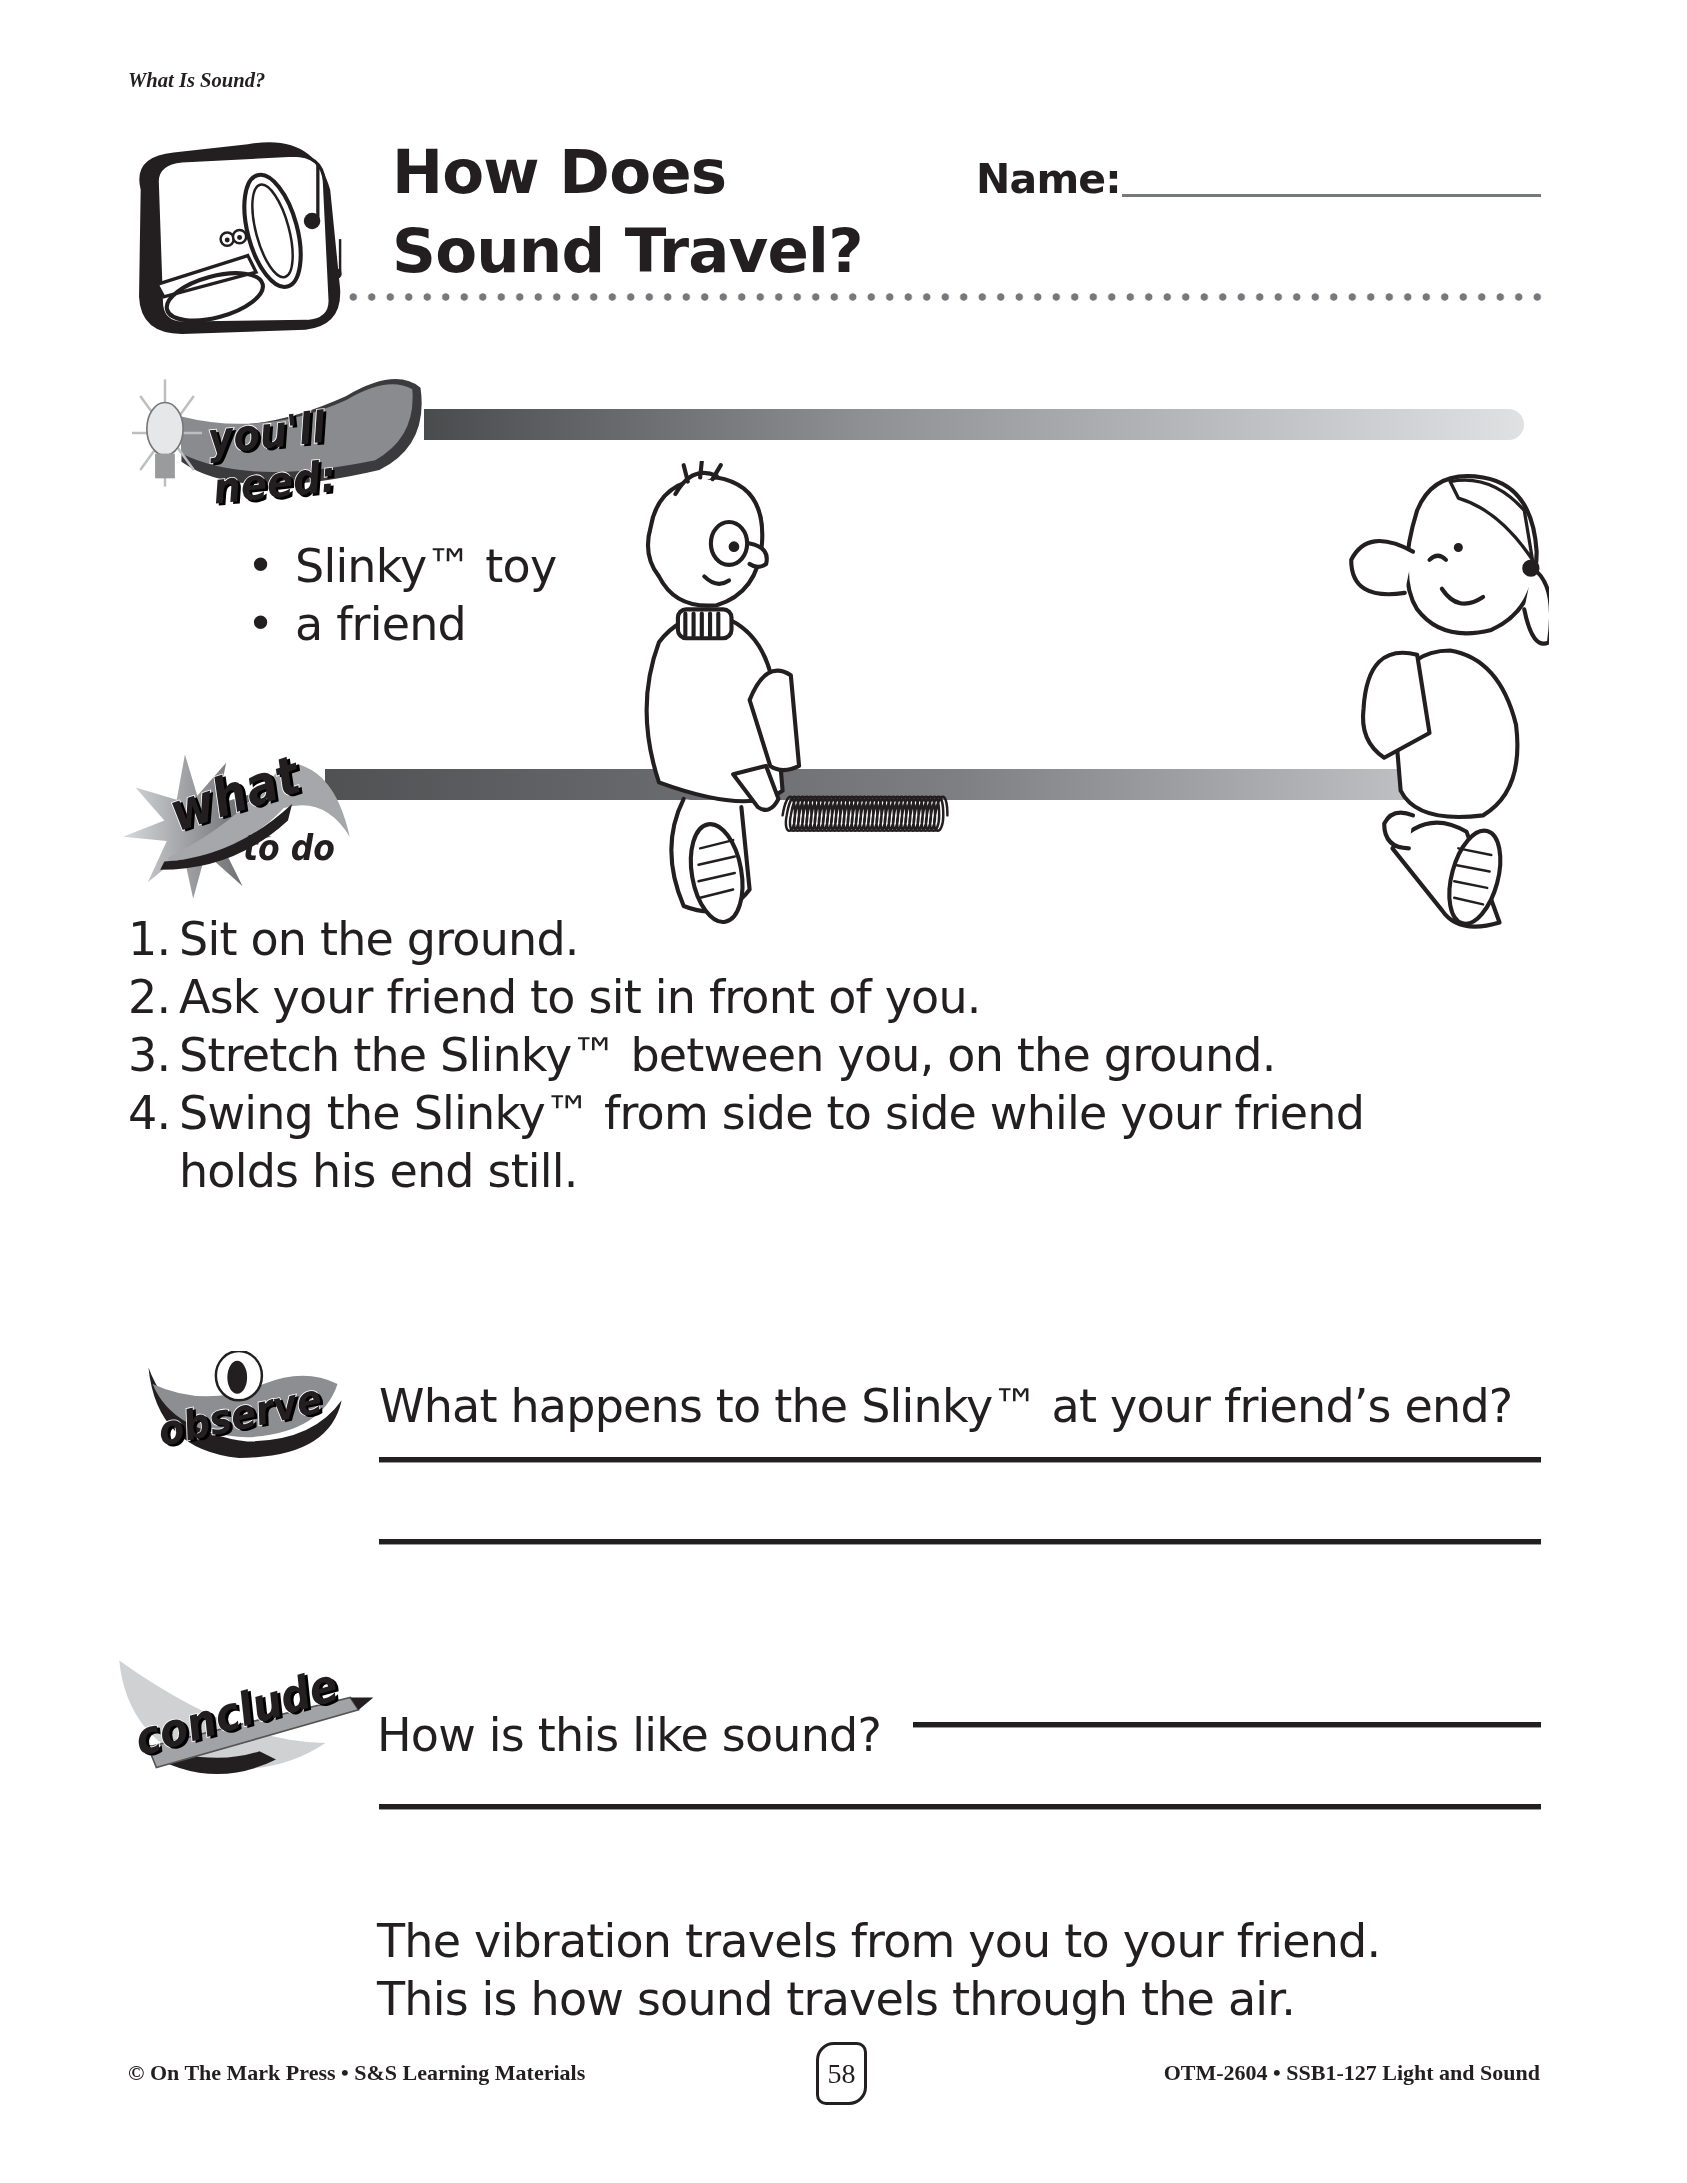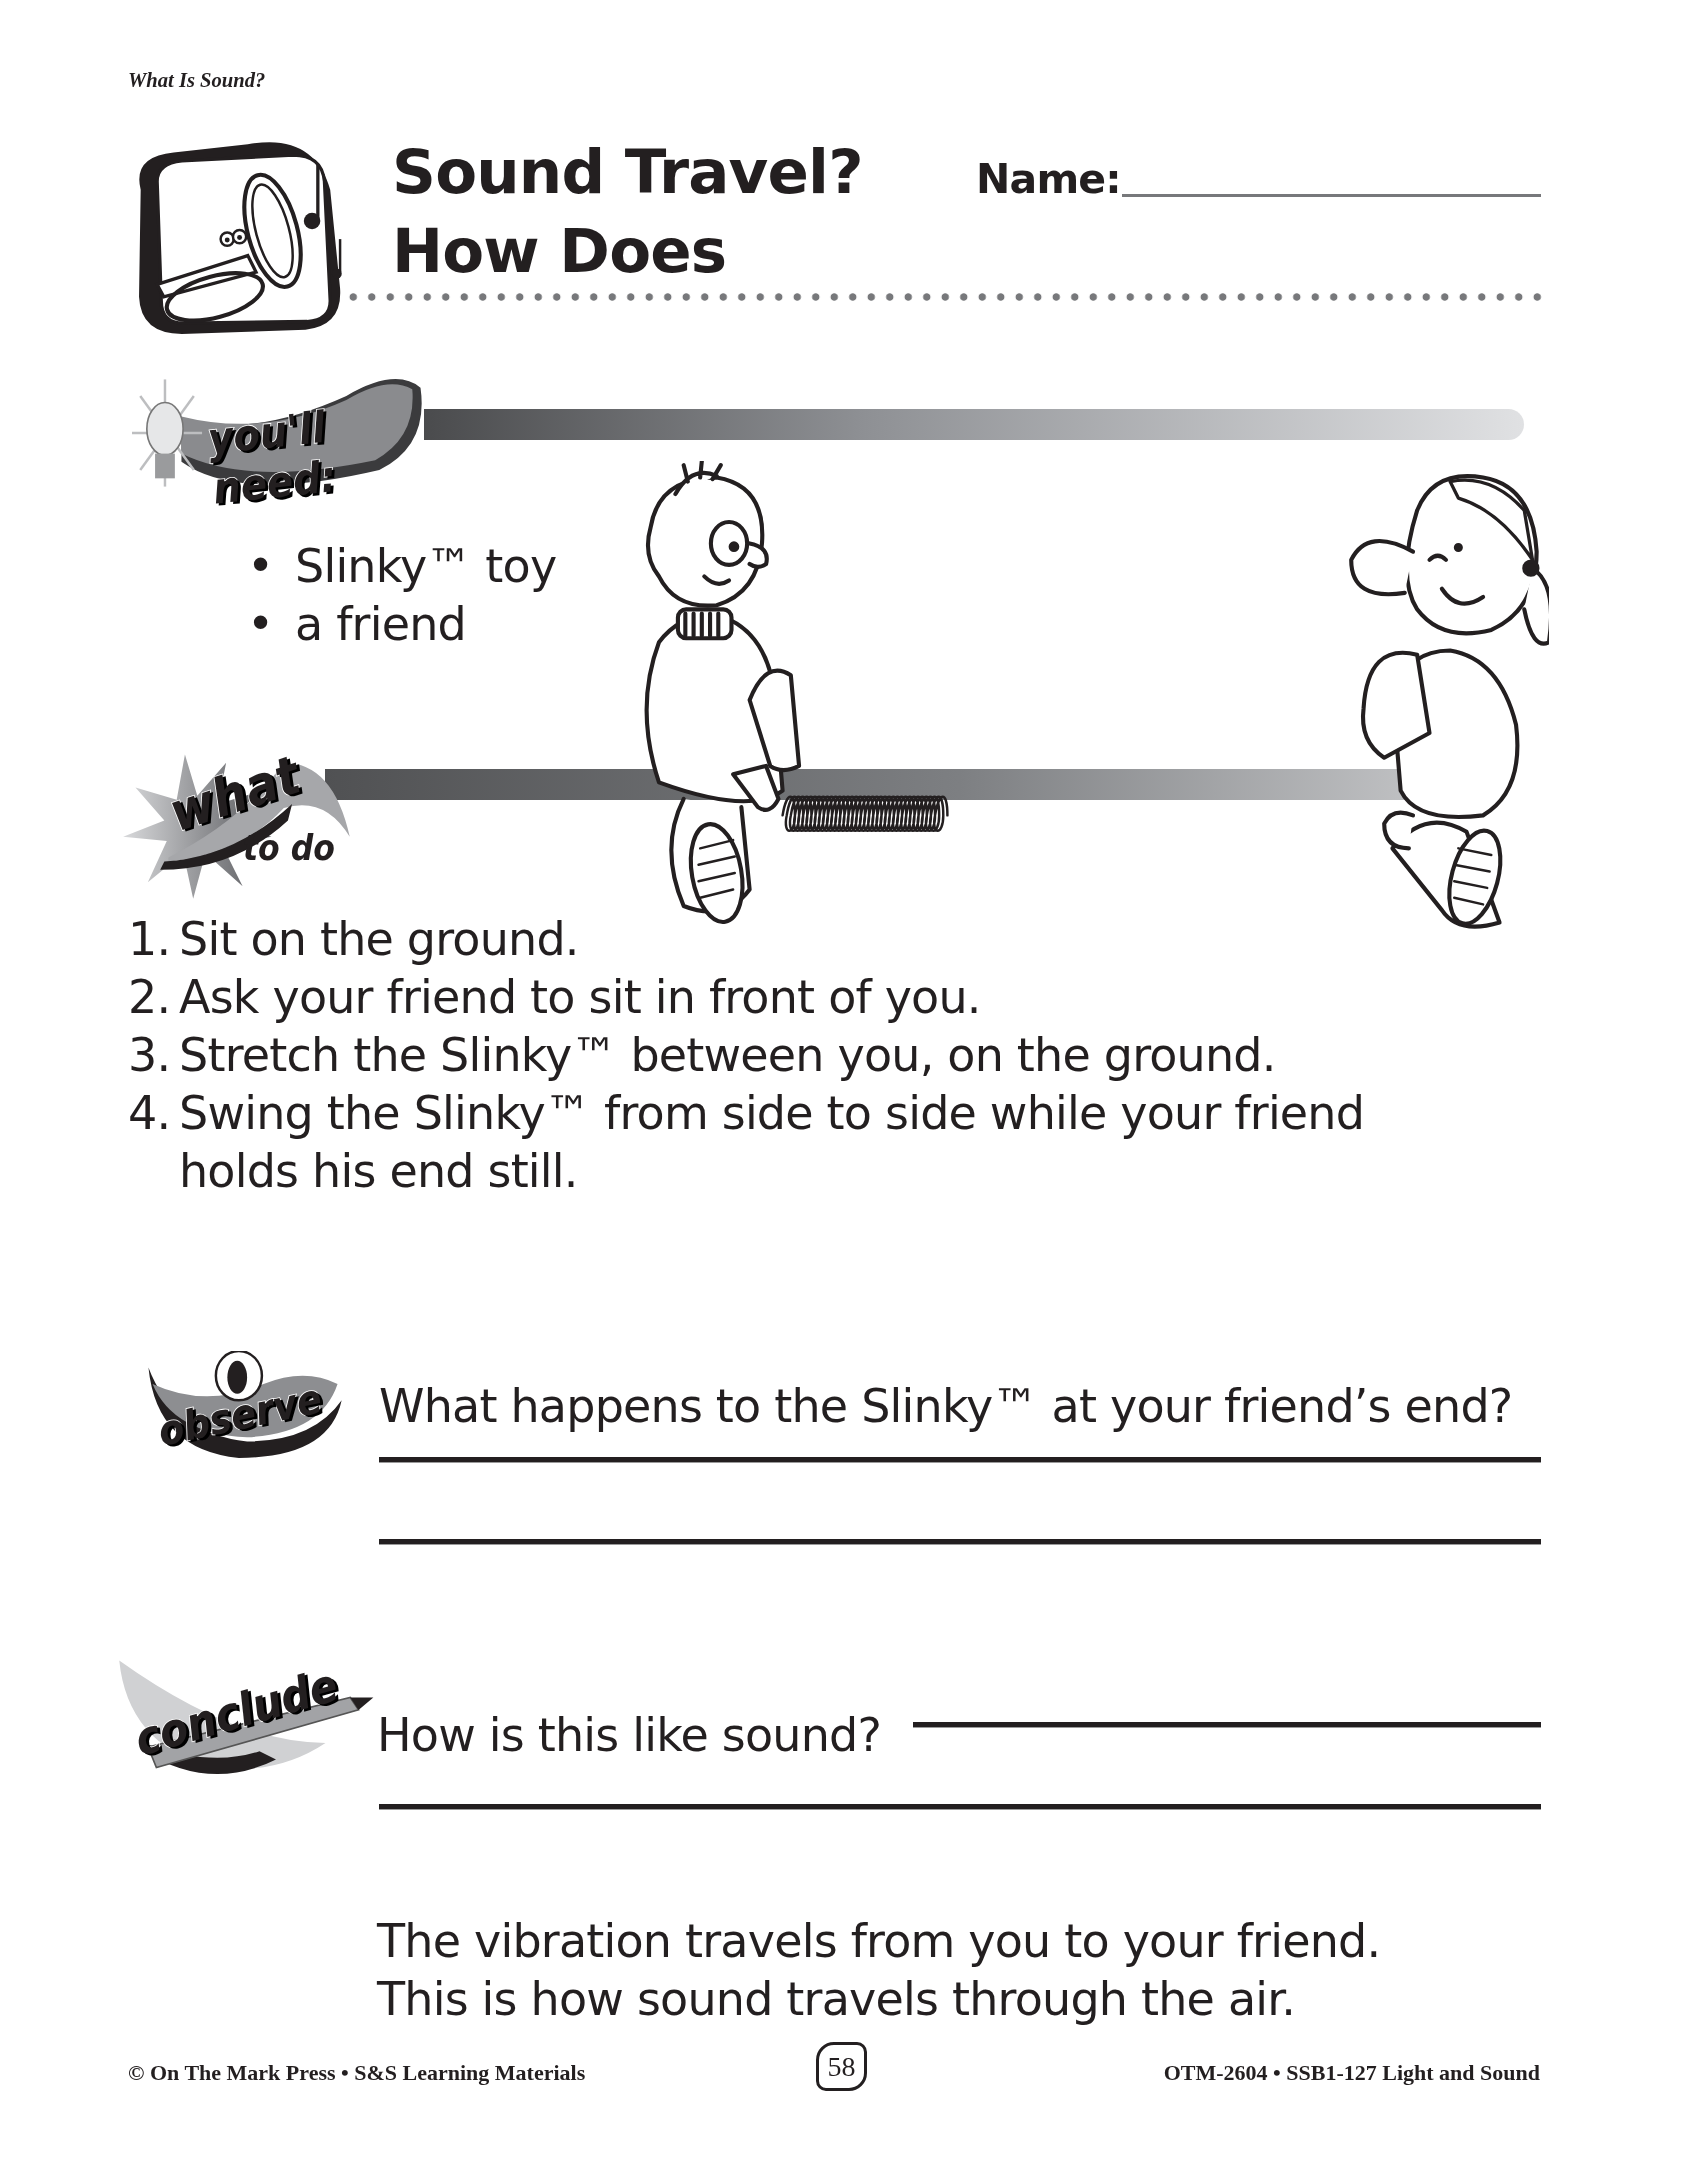--- a/index.html
+++ b/index.html
@@ -47,21 +47,21 @@
   #observe-line-1 { left:379px; top:1457px; width:1162px; }
   #observe-line-2 { left:379px; top:1539px; width:1162px; }
   #conclude-q { left:377px; top:1660px; }
   #conclude-line-1 { left:913px; top:1722px; width:628px; }
   #conclude-line-2 { left:379px; top:1804px; width:1162px; }
 
   #conclusion { left:377px; top:1872px; font-size:46px; line-height:58px;margin-top:40px; }
 
   #footer-left { left:128px; top:2060px; font-size:22px; font-weight:bold; }
   #footer-right { right:147px; top:2060px; font-size:22px; font-weight:bold; }
-  #page-badge { left:816px; top:2042px; width:51px; height:49px; border:3.3px solid #231f20; border-radius:18px 10px 18px 10px;
+  #page-badge { left:816px; top:2042px; width:51px; height:63px; border:3.3px solid #231f20; border-radius:18px 10px 18px 10px;
      display:flex; align-items:center; justify-content:center; font-size:28px; box-sizing:border-box; }
 
   #trumpet-icon { left:124px; top:132px; }
   #illustration { left:626px; top:461px; }
 </style>
 </head>
 <body>
 
 <div id="section-label" class="abs serif">What Is Sound?</div>
 
@@ -78,22 +78,22 @@
     <circle cx="125" cy="131" r="3" fill="#231f20"></circle>
       <circle cx="140" cy="128" r="3" fill="#231f20"></circle>
     <path d="M235 40 L235 105" stroke="#231f20" stroke-width="4"></path>
       <circle cx="228" cy="108" r="10" fill="#231f20"></circle>
     <path d="M262 130 L262 170" stroke="#231f20" stroke-width="3"></path>
       <circle cx="258" cy="172" r="6" fill="#231f20"></circle>
   </svg>
 </div>
 
 <div id="title" class="abs hand">
+  <div>How Does</div>
   <div>Sound Travel?</div>
-  <div>How Does</div>
 </div>
 
 <div id="name-label" class="abs hand">Name:</div>
 <div id="name-line" class="abs"></div>
 <div id="dotted-rule" class="abs"></div>
 
 <div id="needs-bar" class="abs banner-bar"></div>
 <div id="needs-badge" class="abs badge">
   <svg class="abs" style="left:0;top:0" width="305" height="124" viewBox="0 0 370 150">
     <path d="M60 110 Q130 160 300 120 Q360 90 350 20 Q320 -5 260 30 Q150 80 60 60 Z" fill="#3b3b3d"></path>

